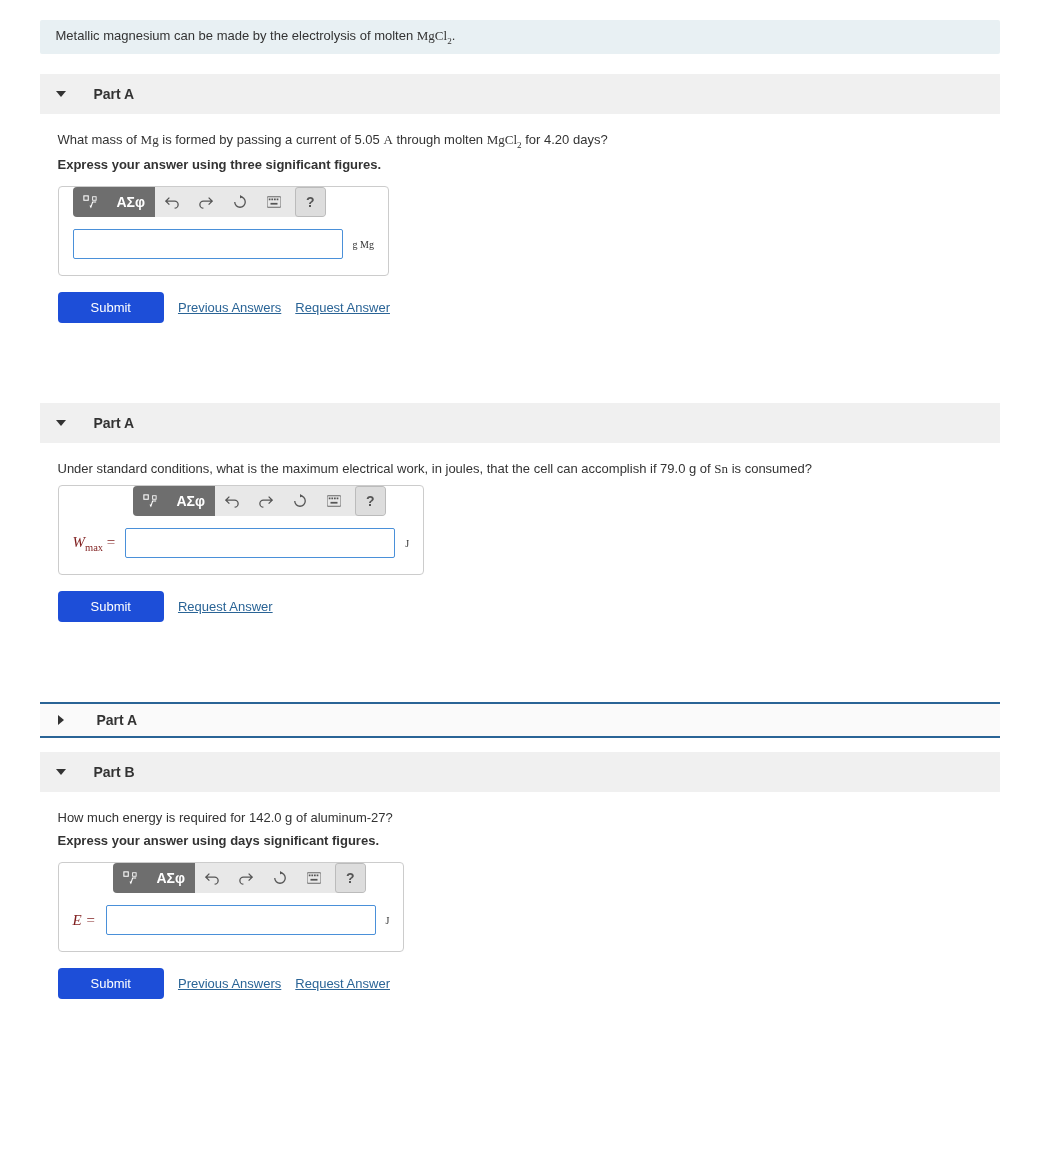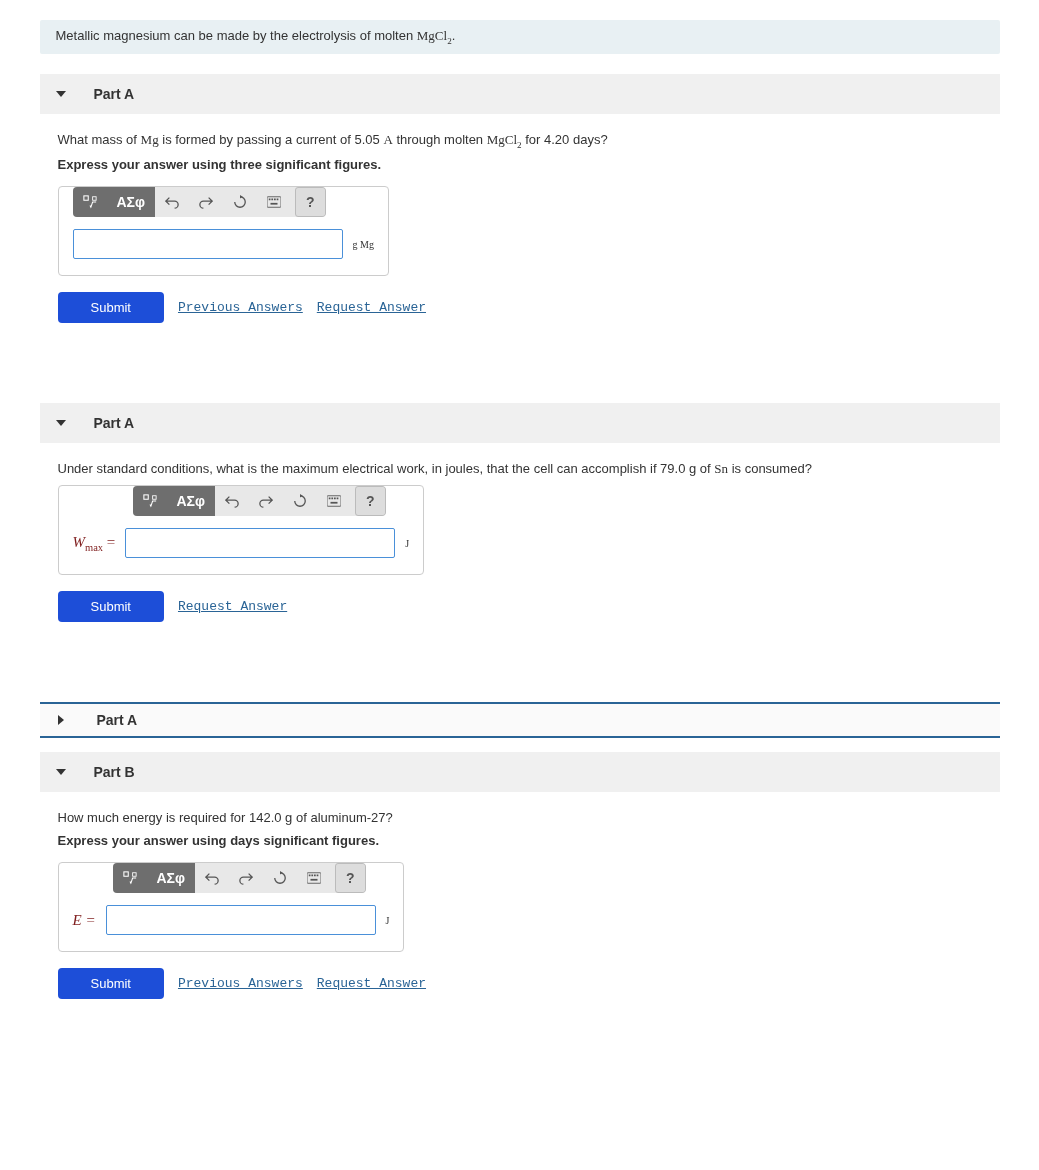--- a/index.html
+++ b/index.html
@@ -17,21 +17,21 @@
 .toolbar { display: flex; align-items: center; gap: 0; background: #e8e8e8; border-radius: 4px; padding: 0; overflow: hidden; margin-bottom: 12px; width: fit-content; }
 .tool-btn { border: none; background: transparent; padding: 6px 10px; font-size: 14px; color: #444; cursor: pointer; display: flex; align-items: center; justify-content: center; height: 30px; }
 .tool-btn.dark { background: #6e6e6e; color: #fff; font-weight: bold; }
 .tool-btn.help { background: #ddd; border-radius: 3px; border: 1px solid #bbb; font-weight: bold; color: #555; margin-left: 4px; }
 .input-row { display: flex; align-items: center; gap: 10px; }
 .prefix-label { font-family: 'Times New Roman', serif; font-style: italic; font-size: 15px; color: #7f1d1d; }
 .text-input { border: 1px solid #4a90d9; border-radius: 2px; height: 30px; padding: 4px 8px; font-size: 14px; width: 270px; outline: none; }
 .unit-label { font-family: 'Times New Roman', serif; font-size: 10px; color: #333; }
 .action-row { margin-top: 16px; display: flex; align-items: center; gap: 14px; }
 .submit-btn { background: #1d4ed8; color: #fff; border: none; padding: 8px 33px; font-size: 13px; border-radius: 4px; cursor: pointer; }
-.link-btn { color: #2a6496; font-size: 13px; text-decoration: underline; cursor: pointer; border: none; background: none; font-family: Liberation Mono, monospace; }
+.link-btn { color: #2a6496; font-size: 13px; text-decoration: underline; cursor: pointer; border: none; background: none; }
 .section-gap { height: 50px; }
 .sub { font-size: 0.7em; vertical-align: sub; }
 .serif { font-family: 'Times New Roman', serif; }
 .icon-svg { width: 14px; height: 14px; }
 </style>
 </head>
 <body>
 <div class="container">
 
 <div class="intro-box">

